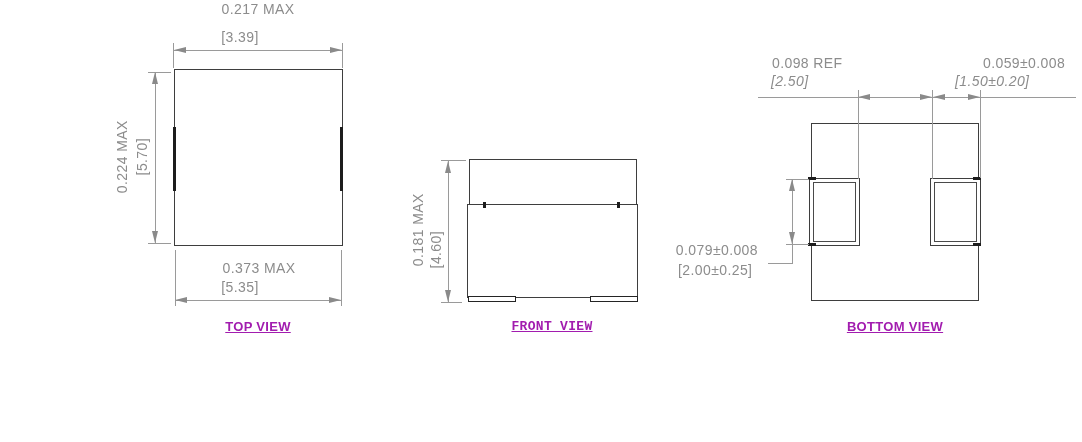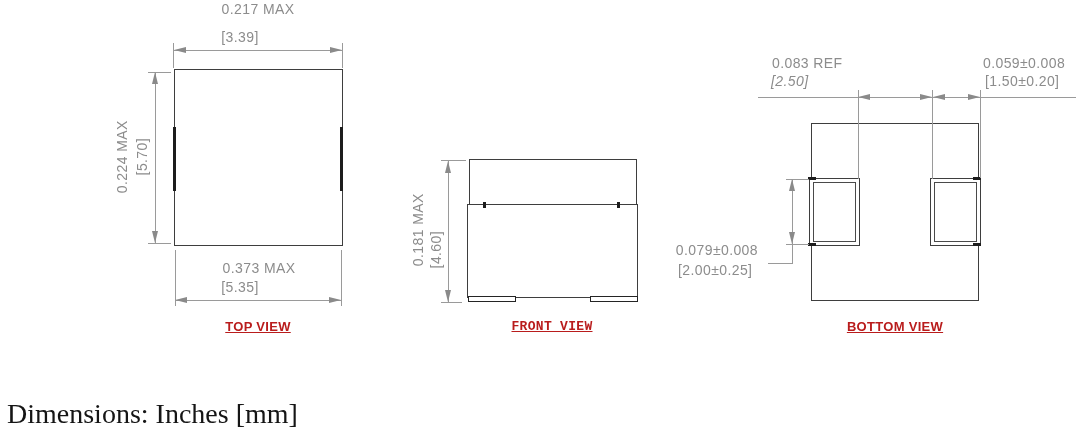--- a/index.html
+++ b/index.html
@@ -22,21 +22,21 @@
   .ar.u { border-left:3px solid transparent; border-right:3px solid transparent; border-bottom:12px solid #8a8a8a; }
   .ar.d { border-left:3px solid transparent; border-right:3px solid transparent; border-top:12px solid #8a8a8a; }
 
   
   .dt  { position:absolute; color:#8c8c8c; font-size:14px; letter-spacing:0.4px; white-space:nowrap; line-height:1.1; }
   .ctr { text-align:center; }
   .rgt { text-align:right; }
   .rot { transform:rotate(-90deg); text-align:center; }
 
   
-  .vlabel { position:absolute; color:#b91c1c; font-size:13px; font-weight:bold; letter-spacing:0.3px;
+  .vlabel { position:absolute; color:#a21caf; font-size:13px; font-weight:bold; letter-spacing:0.3px;
             text-align:center; text-decoration:underline; white-space:nowrap; }
 
   
   .footer { position:absolute; color:#151515; font-family:"Liberation Serif",serif; font-size:28px; white-space:nowrap; }
 </style>
 </head>
 <body>
 
 <div id="canvas">
 
@@ -98,32 +98,31 @@
   <div class="thick" style="left:973px; top:243px; width:8px; height:3px;"></div>
 
   <div class="v" style="left:858px; top:90px; height:89px;"></div>
   <div class="v" style="left:932px; top:90px; height:89px;"></div>
   <div class="v" style="left:980px; top:90px; height:88px;"></div>
   <div class="h" style="left:758px; top:97px; width:318px;"></div>
   <div class="ar l" style="left:858px; top:94px;"></div>
   <div class="ar r" style="left:920px; top:94px;"></div>
   <div class="ar l" style="left:933px; top:94px;"></div>
   <div class="ar r" style="left:968px; top:94px;"></div>
-  <div class="dt" style="left:772px; top:56px;">0.083 REF</div>
+  <div class="dt" style="left:772px; top:56px;">0.098 REF</div>
   <div class="dt" style="left:771px; top:74px;font-style:italic;">[2.50]</div>
   <div class="dt" style="left:983px; top:56px;">0.059±0.008</div>
-  <div class="dt" style="left:985px; top:74px;">[1.50±0.20]</div>
+  <div class="dt" style="left:955px; top:74px;font-style:italic;">[1.50±0.20]</div>
 
   <div class="h" style="left:786px; top:179px; width:23px;"></div>
   <div class="h" style="left:786px; top:244px; width:23px;"></div>
   <div class="v" style="left:792px; top:179px; height:65px;"></div>
   <div class="ar u" style="left:789px; top:179px;"></div>
   <div class="ar d" style="left:789px; top:232px;"></div>
   <div class="v" style="left:792px; top:244px; height:20px;"></div>
   <div class="h" style="left:768px; top:263px; width:25px;"></div>
   <div class="dt rgt" style="left:658px; top:243px; width:100px;text-align:right;">0.079±0.008</div>
   <div class="dt" style="left:678px; top:263px;">[2.00±0.25]</div>
 
   <div class="vlabel" style="left:835px; top:319px; width:120px;">BOTTOM VIEW</div>
 
-  <div class="footer" style="left:7px; top:398px;">Dimensions: Inches [mm]</div>
 
 </div>
 
 </body></html>

